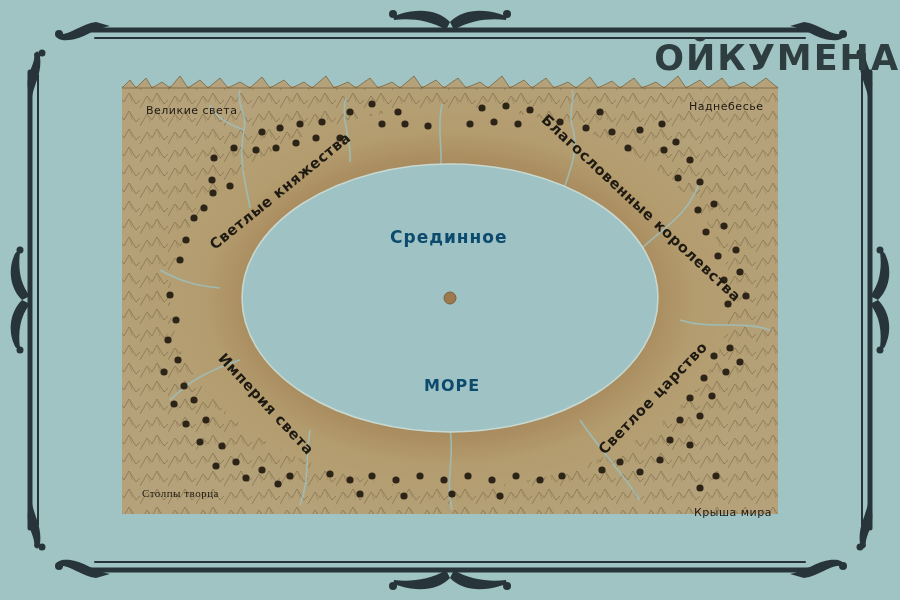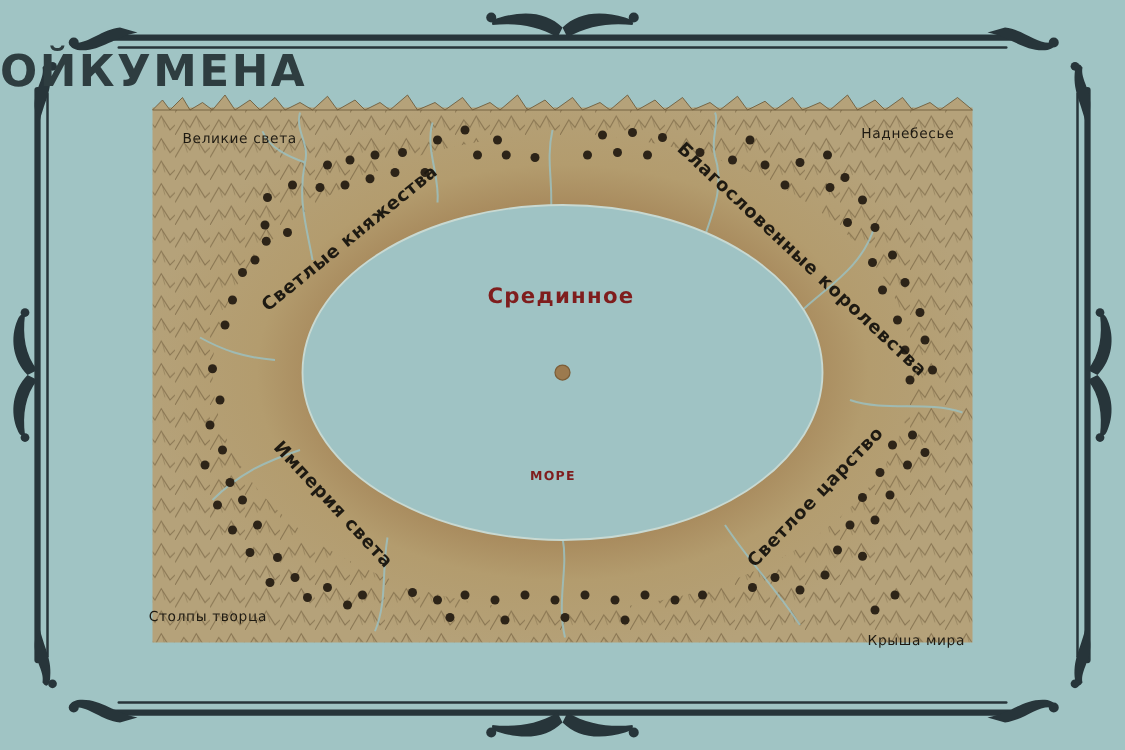--- a/index.html
+++ b/index.html
@@ -5,31 +5,31 @@
   html, body { margin: 0; padding: 0; }
   body {
     width: 900px; height: 600px; overflow: hidden;
     background: #a0c4c4;
     font-family: "Liberation Sans", "DejaVu Sans", sans-serif;
     position: relative;
   }
   .frame-svg { position: absolute; left: 0; top: 0; width: 900px; height: 600px; }
   .title {
     position: absolute; left: 0; width: 900px; top: 38px;
-    text-align: left; font-size: 35px; font-weight: bold; letter-spacing: 2px;
+    text-align: right; font-size: 35px; font-weight: bold; letter-spacing: 2px;
     color: #2e3d40; font-family: "DejaVu Sans", sans-serif;
   }
   .map-svg { position: absolute; left: 0; top: 0; width: 900px; height: 600px; }
   .label {
     position: absolute; color: #1e1a12; white-space: nowrap;
     font-family: "DejaVu Sans", sans-serif; text-transform: none;
   }
   .corner { font-size: 11px; letter-spacing: 0.5px; }
   .region { font-size: 14.5px; font-weight: bold; letter-spacing: 0.6px; transform-origin: center center; }
-  .sea { font-size: 17px; font-weight: bold; letter-spacing: 1px; color: #7f1d1d; }
+  .sea { font-size: 17px; font-weight: bold; letter-spacing: 1px; color: #0c4a6e; }
 </style>
 </head>
 <body>
 
 <svg class="frame-svg" viewBox="0 0 900 600">
   <g fill="none" stroke="#27353a" stroke-linecap="round">
 
     <path d="M92 30 H808" stroke-width="5"></path>
     <path d="M95 38 H805" stroke-width="2"></path>
 
@@ -245,22 +245,22 @@
     <circle cx="612" cy="132" r="3.6"></circle>
       <circle cx="628" cy="148" r="3.6"></circle>
       <circle cx="560" cy="122" r="3.6"></circle>
     <circle cx="586" cy="128" r="3.6"></circle>
       <circle cx="600" cy="112" r="3.6"></circle>
   </g>
 </svg>
 
 <div class="label corner" style="left:146px; top:104px;">Великие света</div>
 <div class="label corner" style="left:689px; top:100px;">Наднебесье</div>
-<div class="label corner" style="left:119px; top:487px;">Столпы творца</div>
+<div class="label corner" style="left:142px; top:487px;font-family:Liberation Serif, serif;">Столпы творца</div>
 <div class="label corner" style="left:694px; top:506px;">Крыша мира</div>
 
 <div class="label region" style="left:192px; top:183px; transform: rotate(-39deg);">Светлые княжества</div>
 <div class="label region" style="left:508px; top:200px; transform: rotate(43deg);">Благословенные королевства</div>
 <div class="label region" style="left:200px; top:396px; transform: rotate(47deg);">Империя света</div>
 <div class="label region" style="left:578px; top:390px; transform: rotate(-46deg);">Светлое царство</div>
 
 <div class="label sea" style="left:390px; top:227px;">Срединное</div>
-<div class="label sea" style="left:424px; top:376px; text-transform: uppercase; font-size:10px;">море</div>
+<div class="label sea" style="left:424px; top:376px; text-transform: uppercase; font-size:16px;">море</div>
 
 </body></html>

